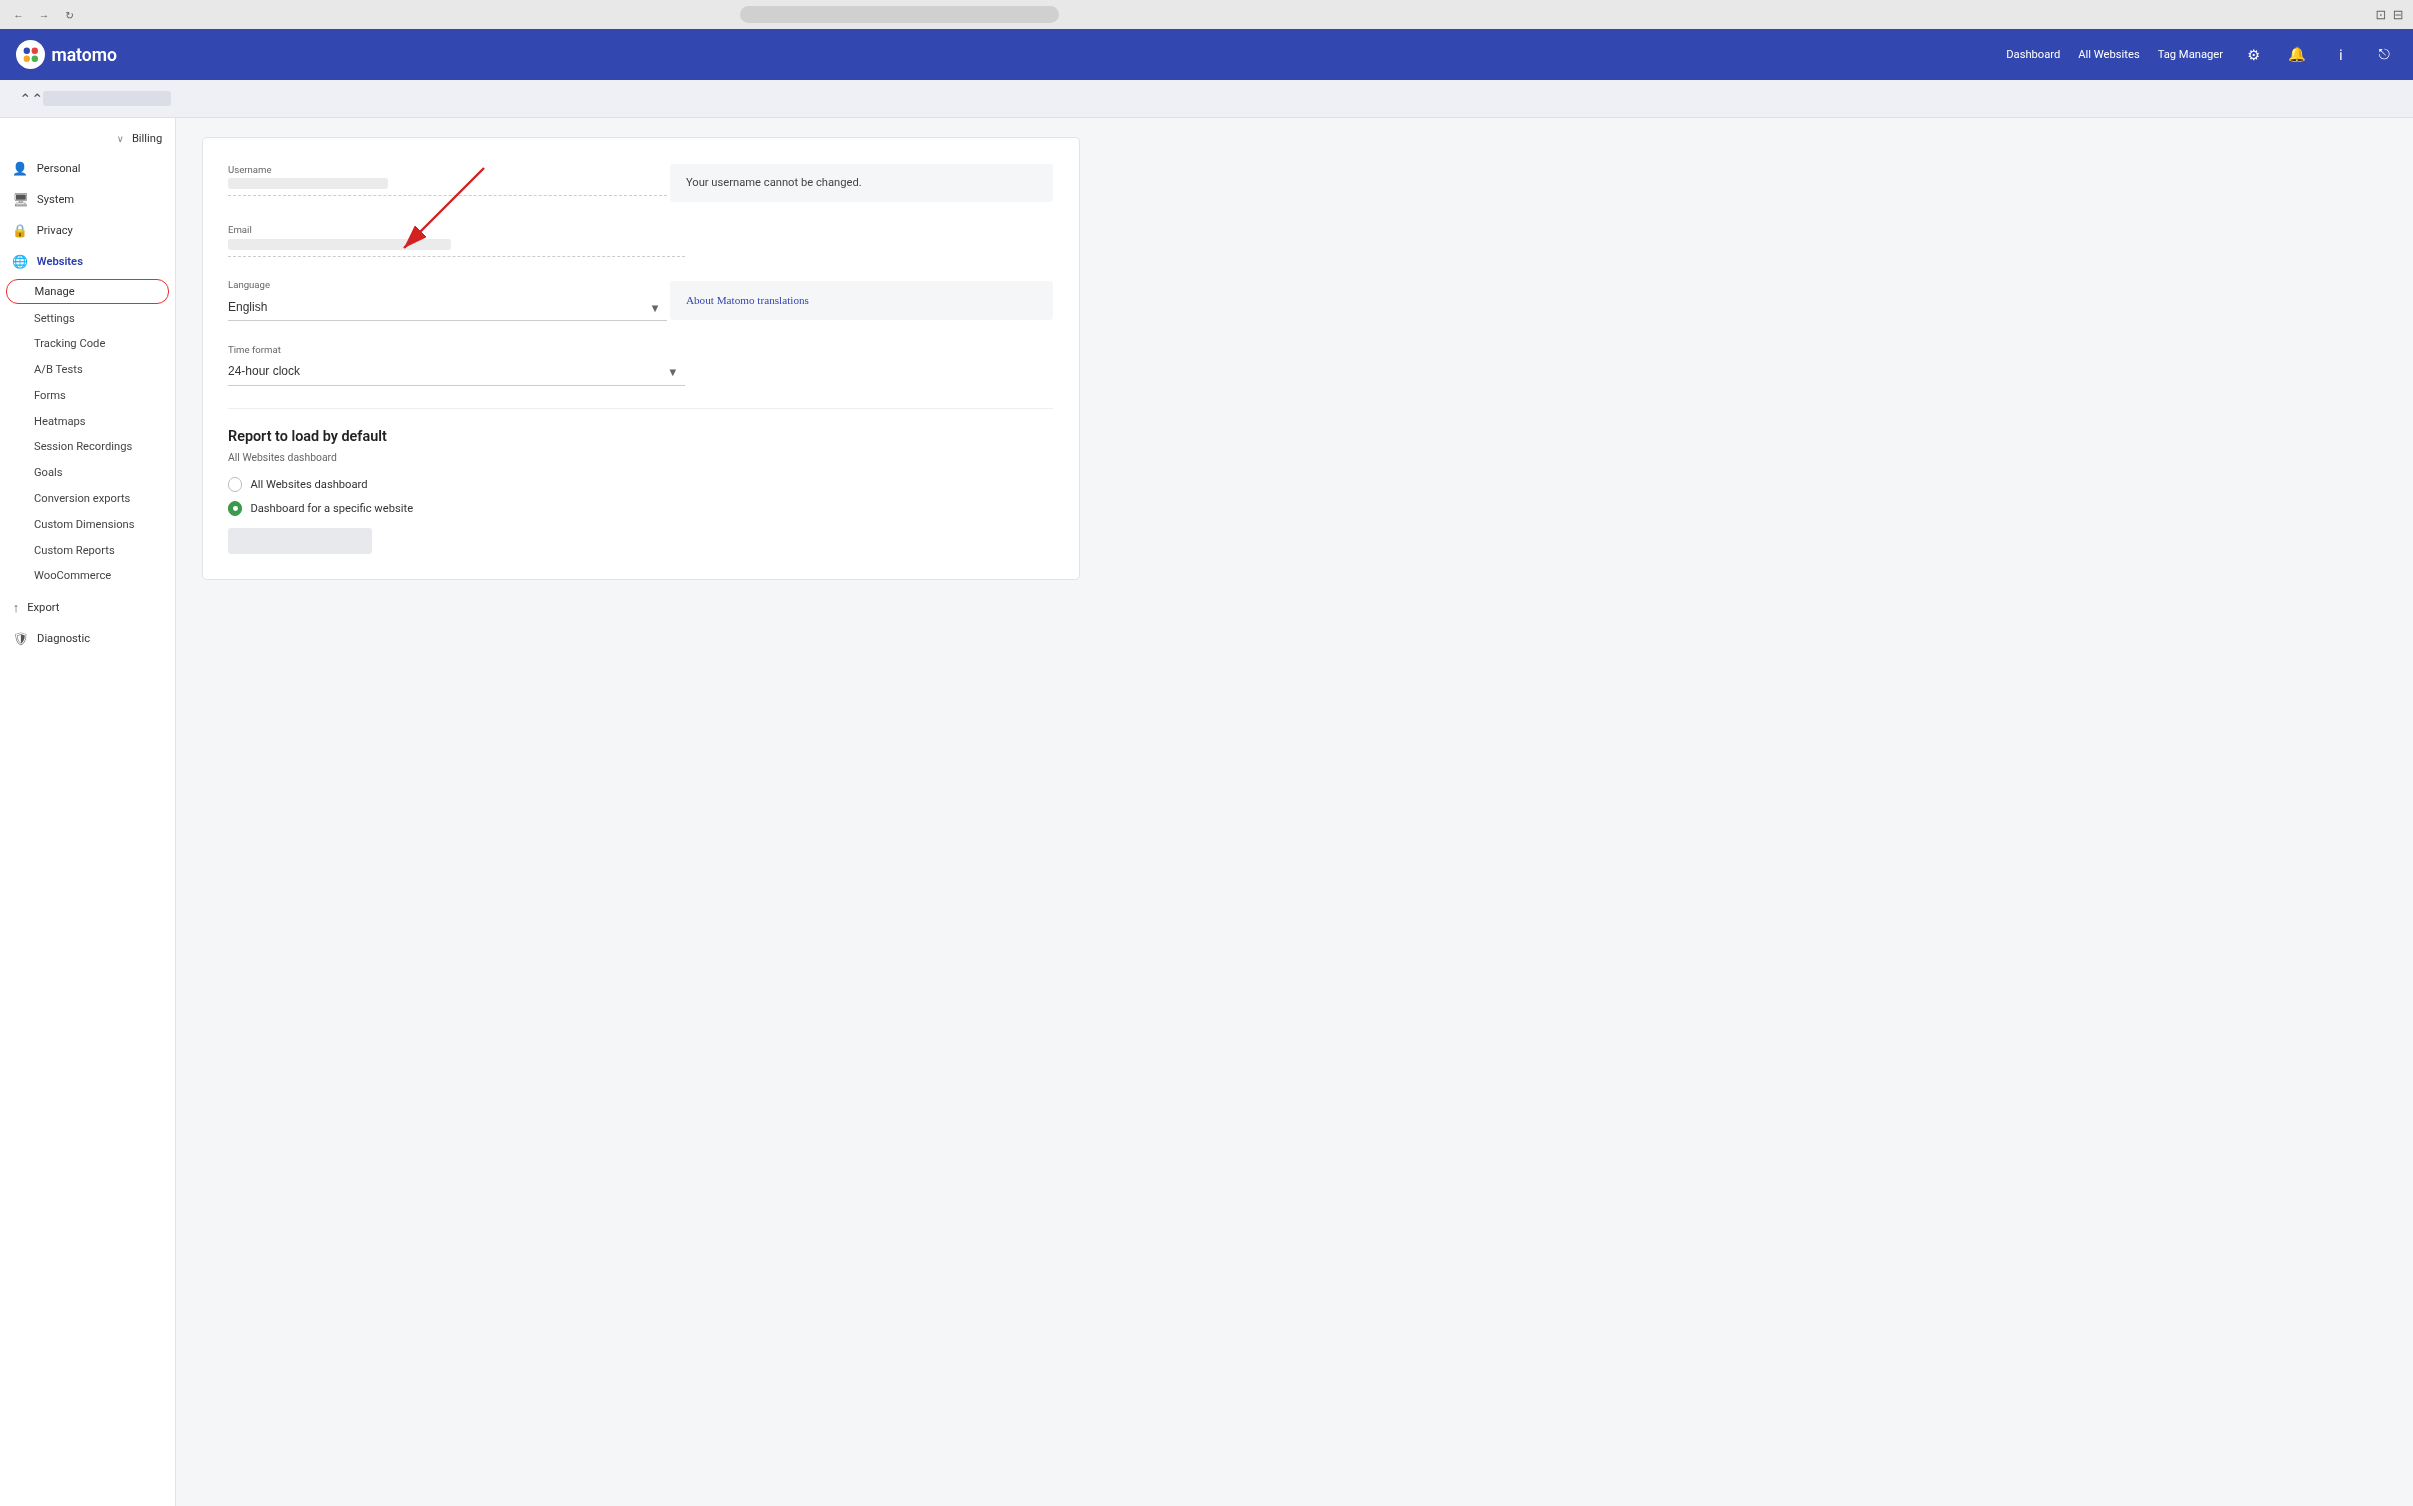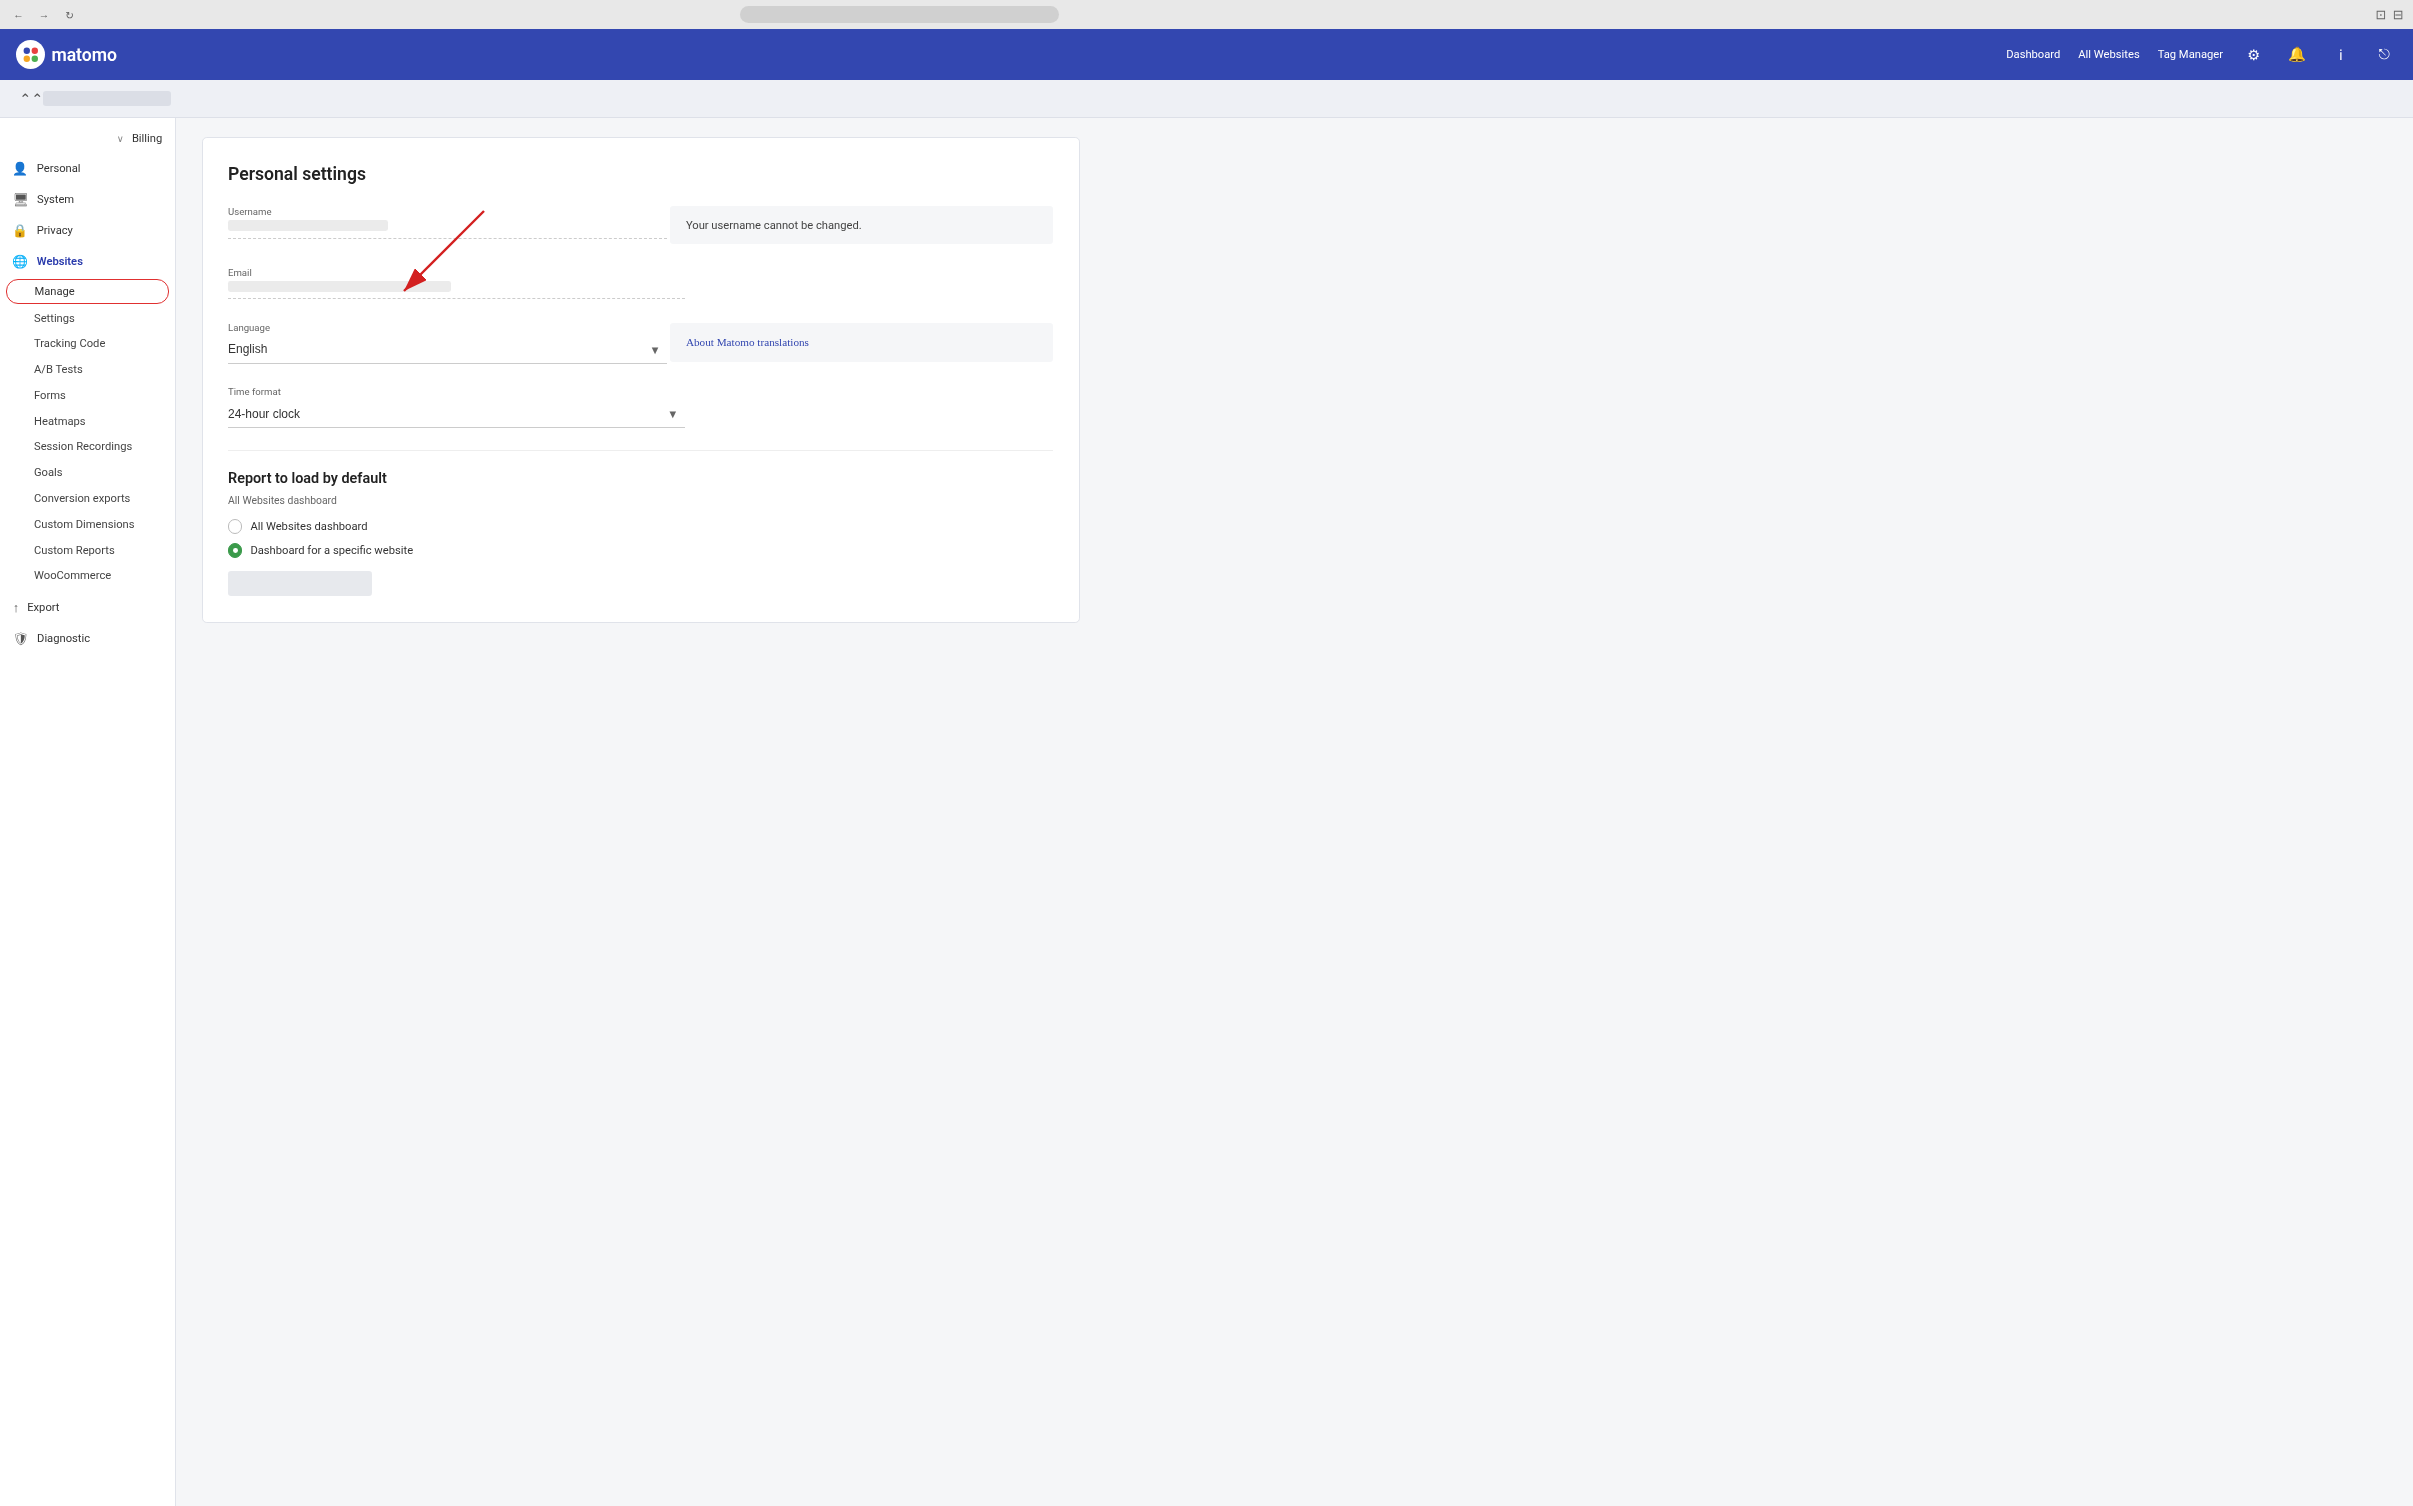--- a/index.html
+++ b/index.html
@@ -395,21 +395,20 @@
     <div class="sidebar-item">
       <span class="sidebar-item-icon">🛡</span>
       <span class="sidebar-item-label">Diagnostic</span>
     </div>
 
   </aside>
 
   <main class="main-content">
     <div class="content-card">
 
-      <h1 class="page-title">Personal settings</h1>
 
       <div class="form-row">
         <div class="form-field">
           <div class="field-label">Username</div>
           <div style="display:flex; align-items:center; gap:6.4px;">
             <div class="field-blurred"></div>
           </div>
           <div style="border-bottom:0.8px dashed #ccc; margin-top:6.4px;"></div>
         </div>
         <div class="field-hint">

